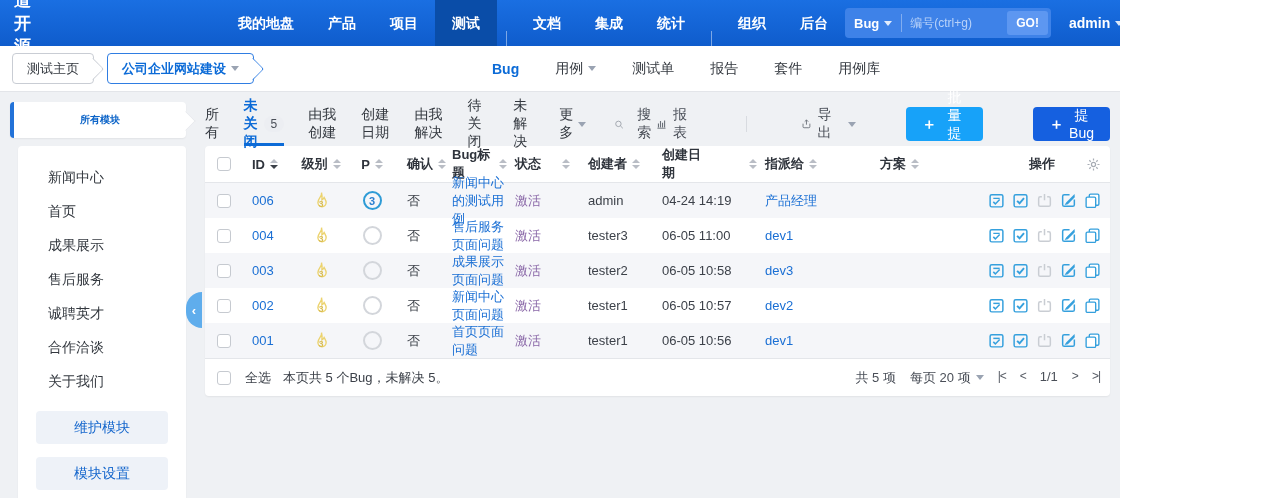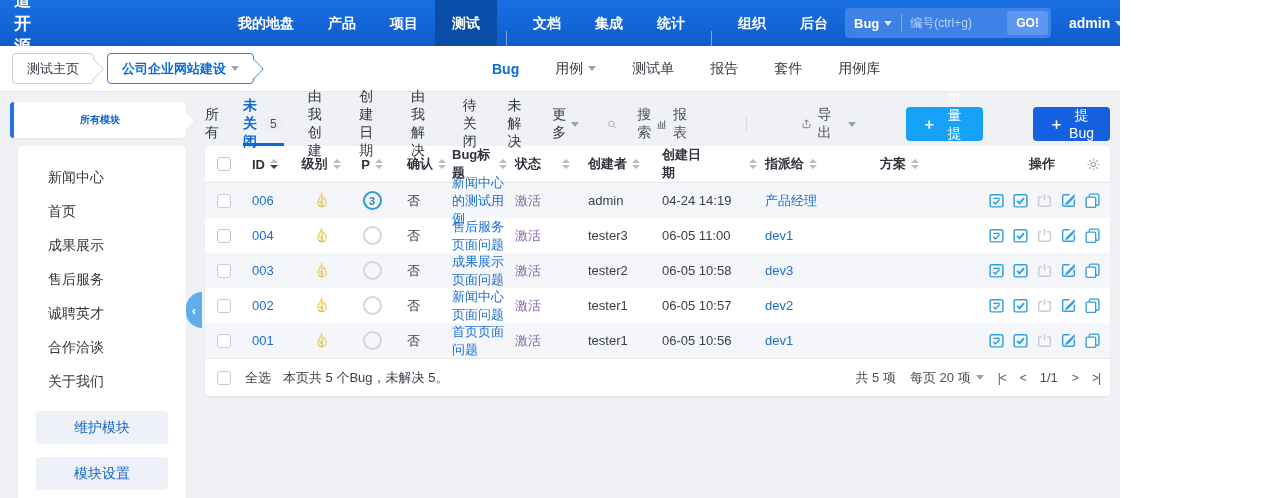--- a/index.html
+++ b/index.html
@@ -43,21 +43,21 @@
   .side-item { height: 34px; line-height: 34px; padding-left: 30px; font-size: 14px; color: #33383f; cursor: pointer; }
   .side-btn { margin: 13px 18px 0; height: 33px; line-height: 33px; text-align: center; background: #eef2f8; color: #1466cc; font-size: 14px; border-radius: 4px; cursor: pointer; }
   .collapse-handle { position: absolute; left: 186px; top: 200px; width: 16px; height: 36px; background: #5fadec; border-radius: 18px 0 0 18px; color: #fff; font-size: 13px; font-weight: bold; display: flex; align-items: center; justify-content: center; cursor: pointer; }
   .content { flex: 1; margin-left: 19px; }
 
   
   .toolbar { height: 44px; display: flex; align-items: center; }
   .filter { display: flex; align-items: center; height: 44px; margin-right: 24px; font-size: 14px; color: #33383f; cursor: pointer; border-bottom: 3px solid transparent; padding-top: 3px; }
   .filter.active { color: #0c6bd7; font-weight: bold; border-bottom-color: #0c6bd7; }
   .badge { background: #eceef2; color: #4a4f58; font-size: 12px; font-weight: normal; border-radius: 9px; padding: 1px 7px; margin-left: 6px; }
-  .tb-search { display: flex; align-items: center; gap: 20px; font-size: 14px; color: #4a4f58; cursor: pointer; margin-left: 4px; }
+  .tb-search { display: flex; align-items: center; gap: 13px; font-size: 14px; color: #4a4f58; cursor: pointer; margin-left: 4px; }
   .tb-right { margin-left: auto; display: flex; align-items: center; gap: 36px; }
   .tb-tool { display: flex; align-items: center; gap: 6px; font-size: 14px; color: #4a4f58; cursor: pointer; }
   .tb-divider { width: 1px; height: 16px; background: #d8dbe0; margin: 0 18px; }
   .btn { height: 34px; display: flex; align-items: center; border: 0; border-radius: 4px; color: #fff; font-size: 14px; padding: 0 16px; margin-left: 14px; cursor: pointer; font-family: inherit; }
   .btn-light { background: #17a2f9; }
   .btn-primary { background: #1560e0; }
   .plus { font-size: 15px; margin-right: 5px; font-weight: bold; }
 
   
   .table-card { background: #fff; border-radius: 4px; box-shadow: 0 1px 2px rgba(0,0,0,.06); overflow: hidden; }
@@ -87,21 +87,21 @@
   .link { color: #1a6fd4; cursor: pointer; }
   .status-active { color: #8a68a8; }
   .sev { position: relative; display: inline-flex; width: 19px; height: 19px; }
   .sev b { position: absolute; left: 0; right: 0; bottom: 1px; text-align: center; font-size: 9px; color: #d9bd52; }
   .pri { width: 19px; height: 19px; border-radius: 50%; border: 2px solid #d3d6db; display: inline-flex; align-items: center; justify-content: center; font-size: 11px; font-weight: bold; color: #2a7fd0; }
   .pri.on { border-color: #2e9bd6; }
   .act-icon { display: inline-flex; cursor: pointer; }
   .act-icon.disabled { cursor: default; }
   .gear { margin-left: 24px; display: inline-flex; cursor: pointer; }
   .summary { margin-left: 12px; }
-  .pager { margin-left: auto; display: flex; align-items: center; gap: 14px; padding-right: 10px; color: #4a4f58; }
+  .pager { margin-left: auto; display: flex; align-items: flex-start; gap: 14px; padding-right: 10px; color: #4a4f58; }
   .pg-ic { cursor: pointer; font-size: 12px; letter-spacing: -1px; color: #565b64; }
   .select-all { margin-left: 2px; }
 </style>
 </head>
 <body>
 
 <div class="app">
 
   <div class="topbar">
     <div class="brand">禅道开源版</div>

